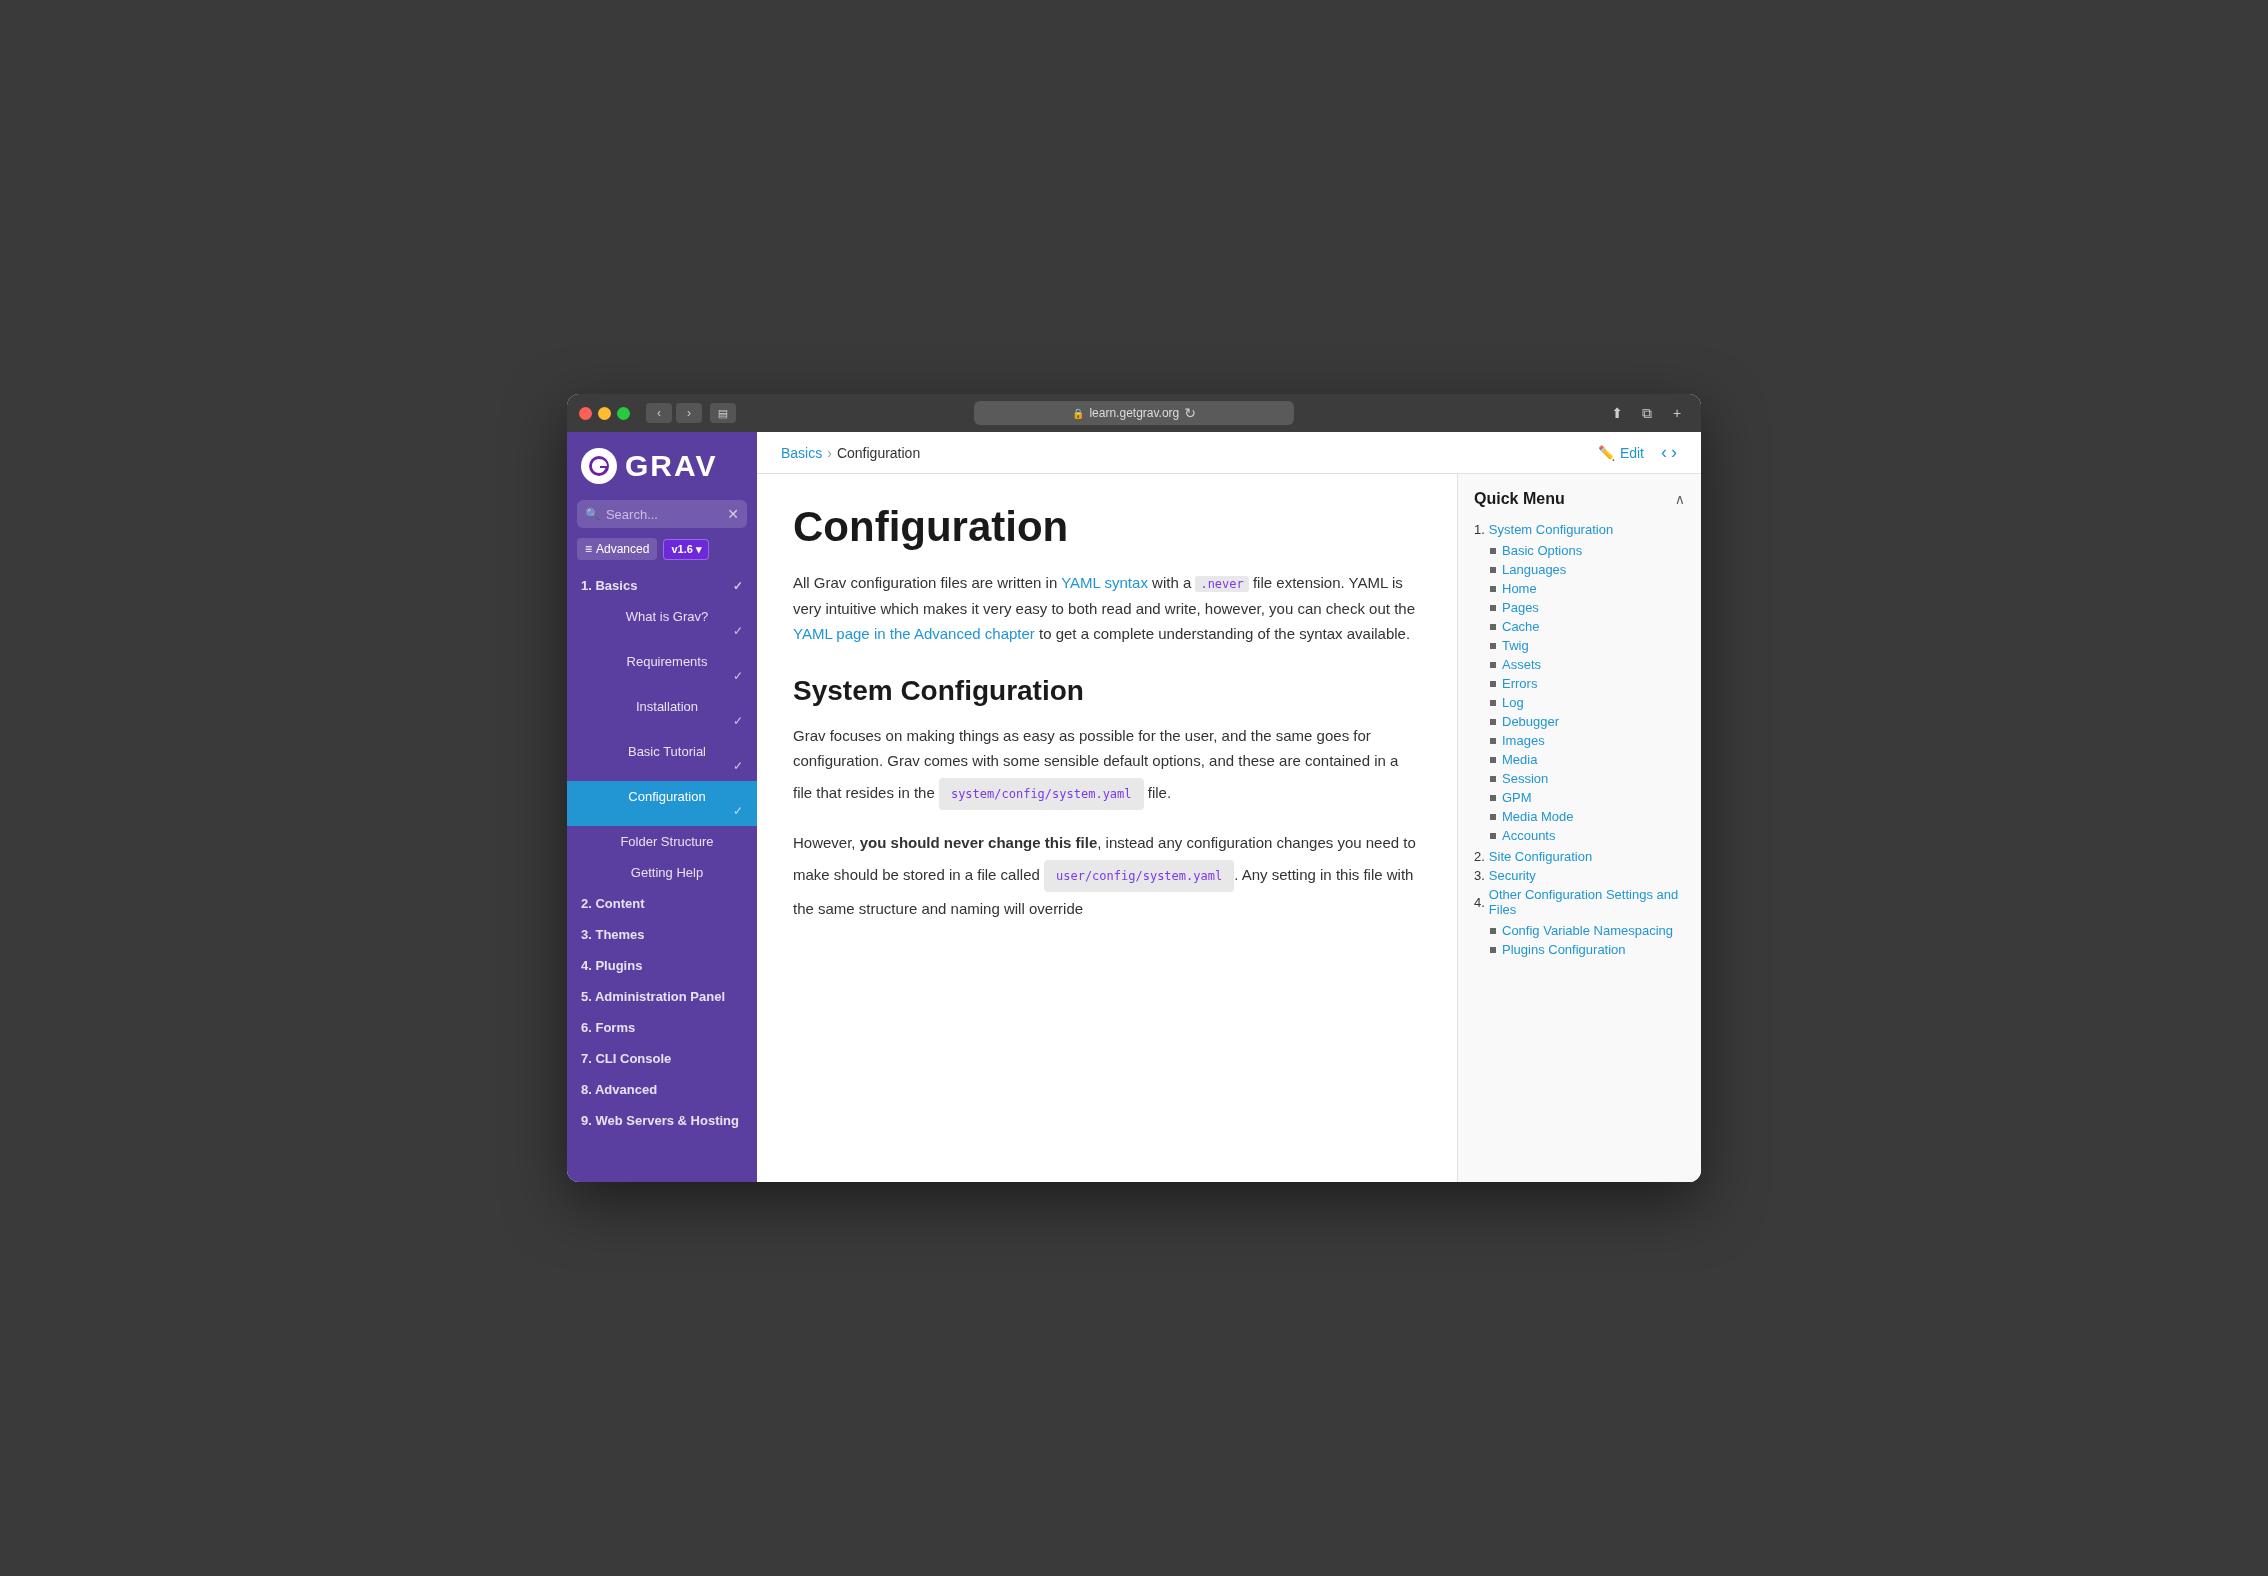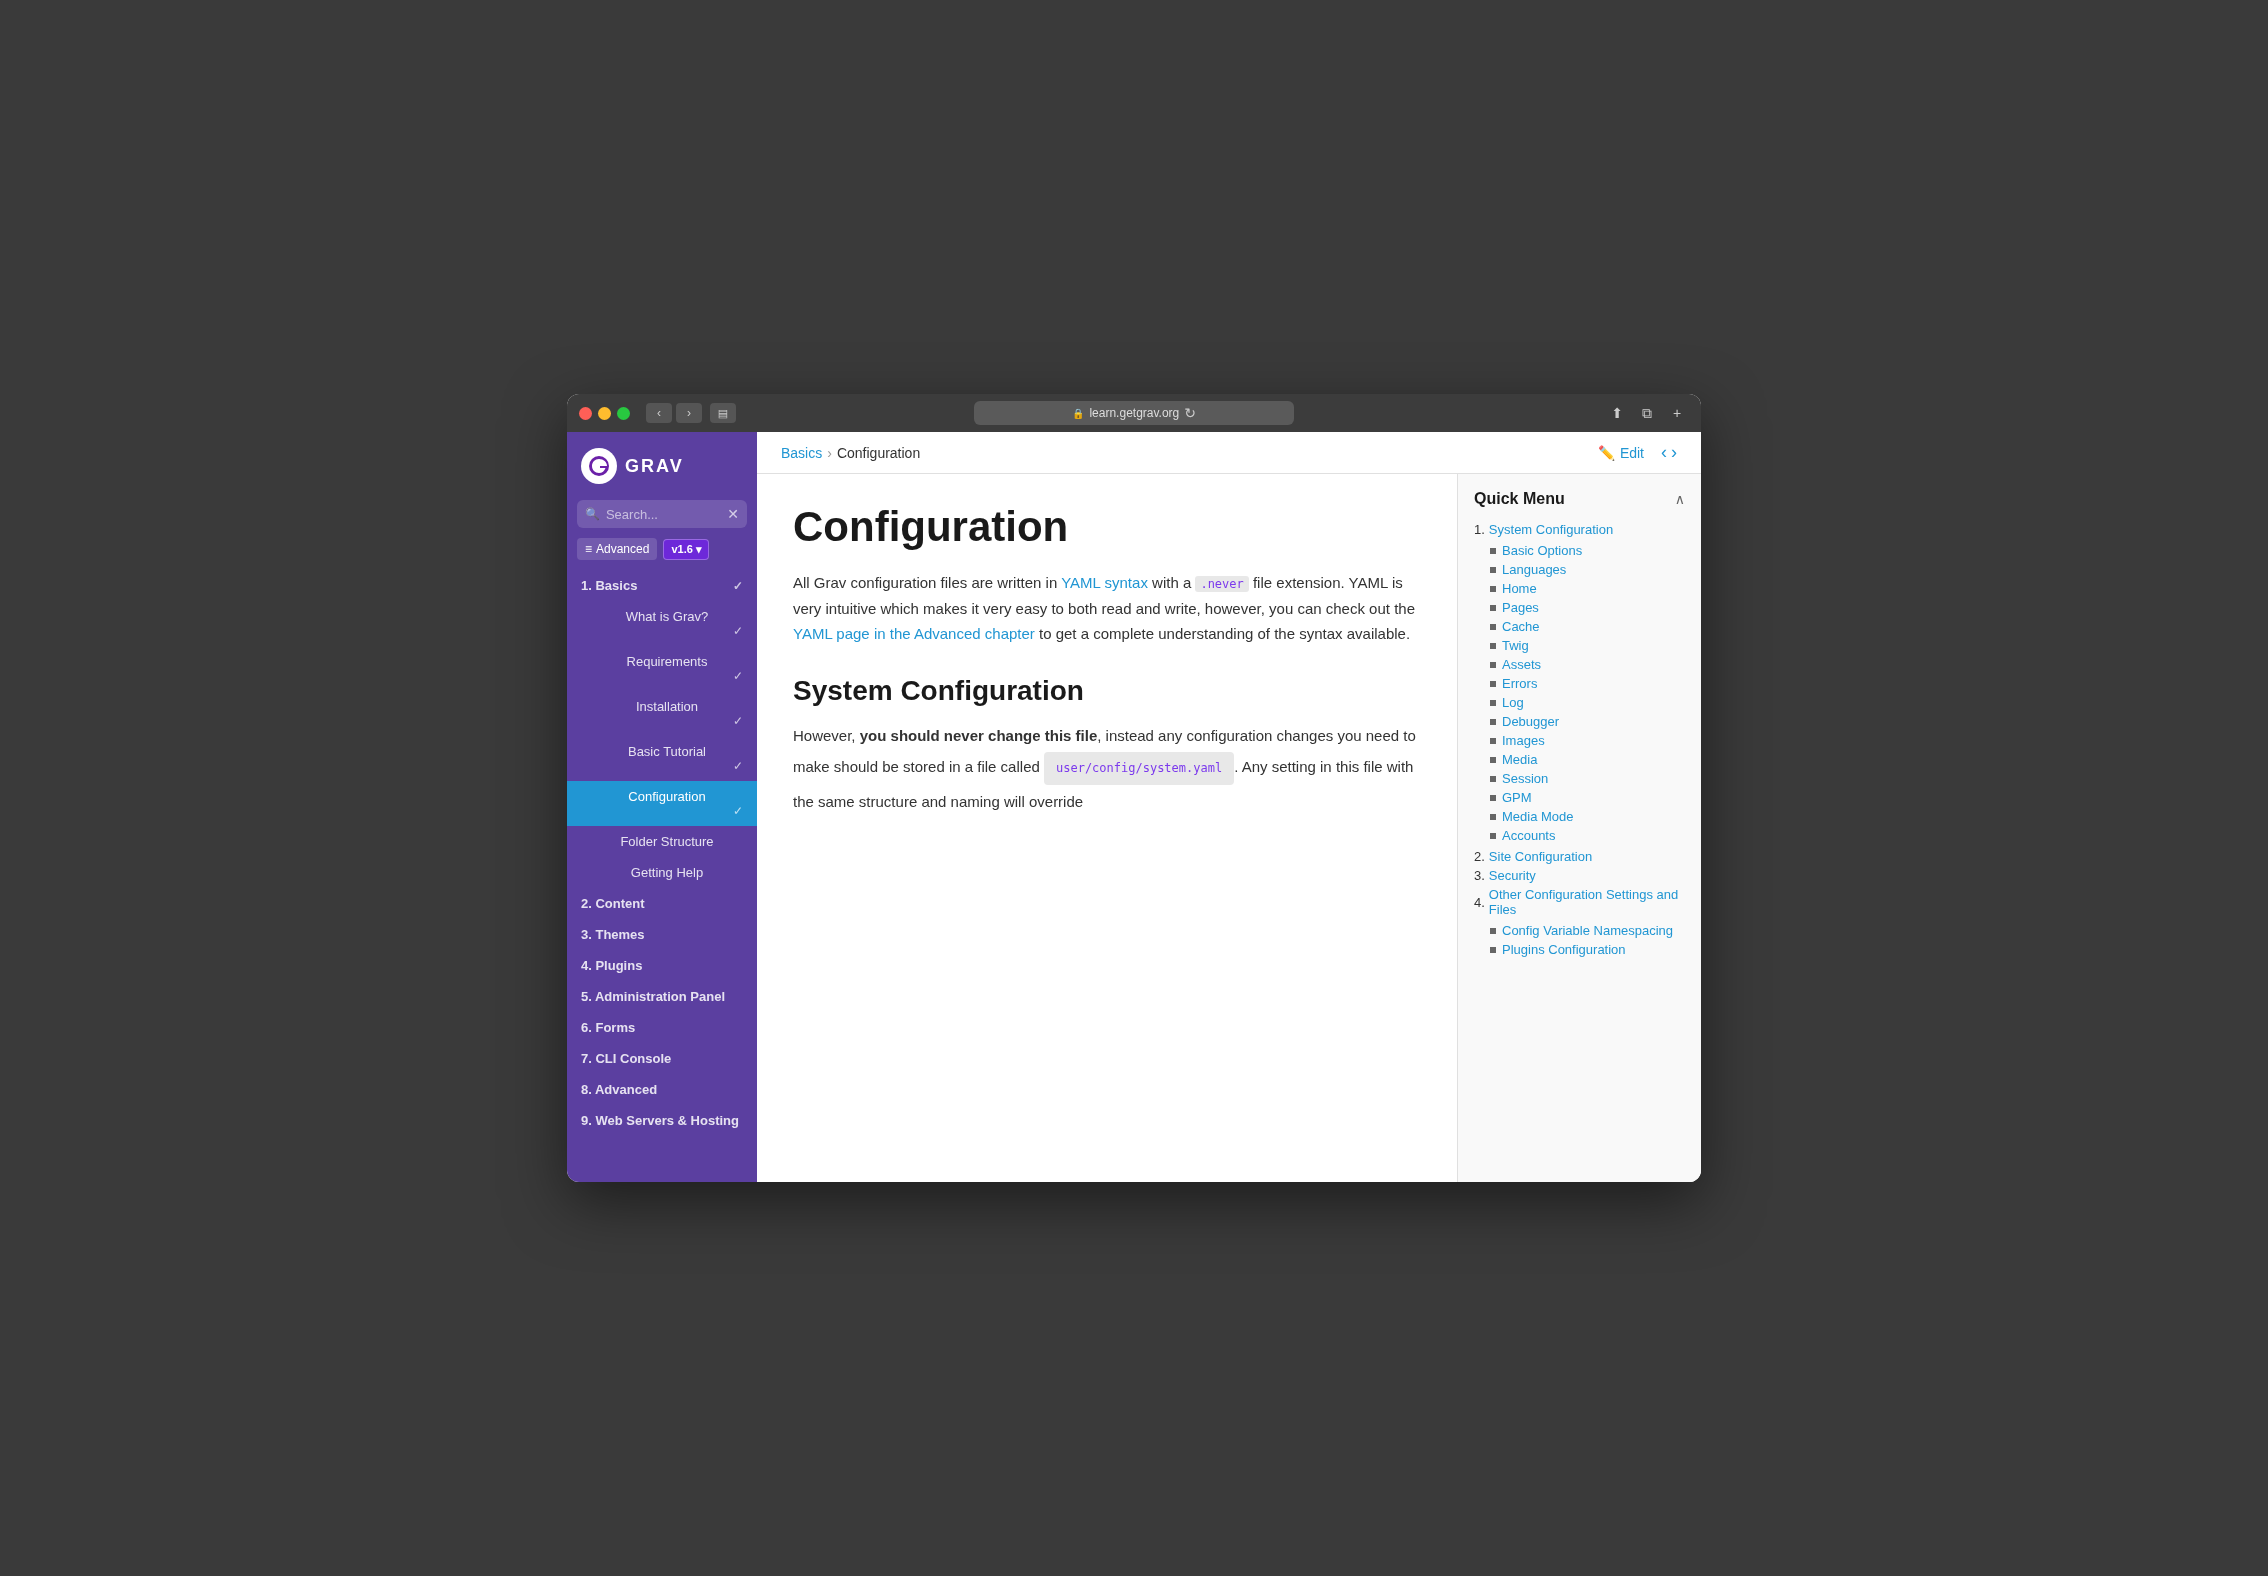--- a/index.html
+++ b/index.html
@@ -105,21 +105,21 @@
     }
     .logo-icon {
       width: 36px; height: 36px;
       background: #fff;
       border-radius: 50%;
       display: flex; align-items: center; justify-content: center;
       font-size: 18px;
     }
     .logo-text {
       color: #fff;
-      font-size: 18px;
+      font-size: 30px;
       font-weight: 700;
       letter-spacing: 2px;
       text-align: right;
     }
     .sidebar-search {
       margin: 0 10px 10px;
       background: rgba(255,255,255,0.15);
       border-radius: 6px;
       display: flex;
       align-items: center;
@@ -488,20 +488,23 @@
 
         <div class="article-area">
           <h1 class="article-title">Configuration</h1>
 
           <p class="article-intro">
             All Grav configuration files are written in <a href="#">YAML syntax</a> with a <span class="inline-code">.never</span> file extension. YAML is very intuitive which makes it very easy to both read and write, however, you can check out the <a href="#">YAML page in the Advanced chapter</a> to get a complete understanding of the syntax available.
           </p>
 
           <h2 class="section-title">System Configuration</h2>
 
+          <p class="article-text">
+            Grav focuses on making things as easy as possible for the user, and the same goes for configuration. Grav comes with some sensible default options, and these are contained in a file that resides in the <span class="code-block">system/config/system.yaml</span> file.
+          </p>
 
           <p class="article-text">
             However, <strong>you should never change this file</strong>, instead any configuration changes you need to make should be stored in a file called <span class="code-block">user/config/system.yaml</span>. Any setting in this file with the same structure and naming will override
           </p>
         </div>
 
         <div class="quick-menu">
           <div class="quick-menu-header">
             <span class="quick-menu-title">Quick Menu</span>
             <button class="collapse-btn">∧</button>

